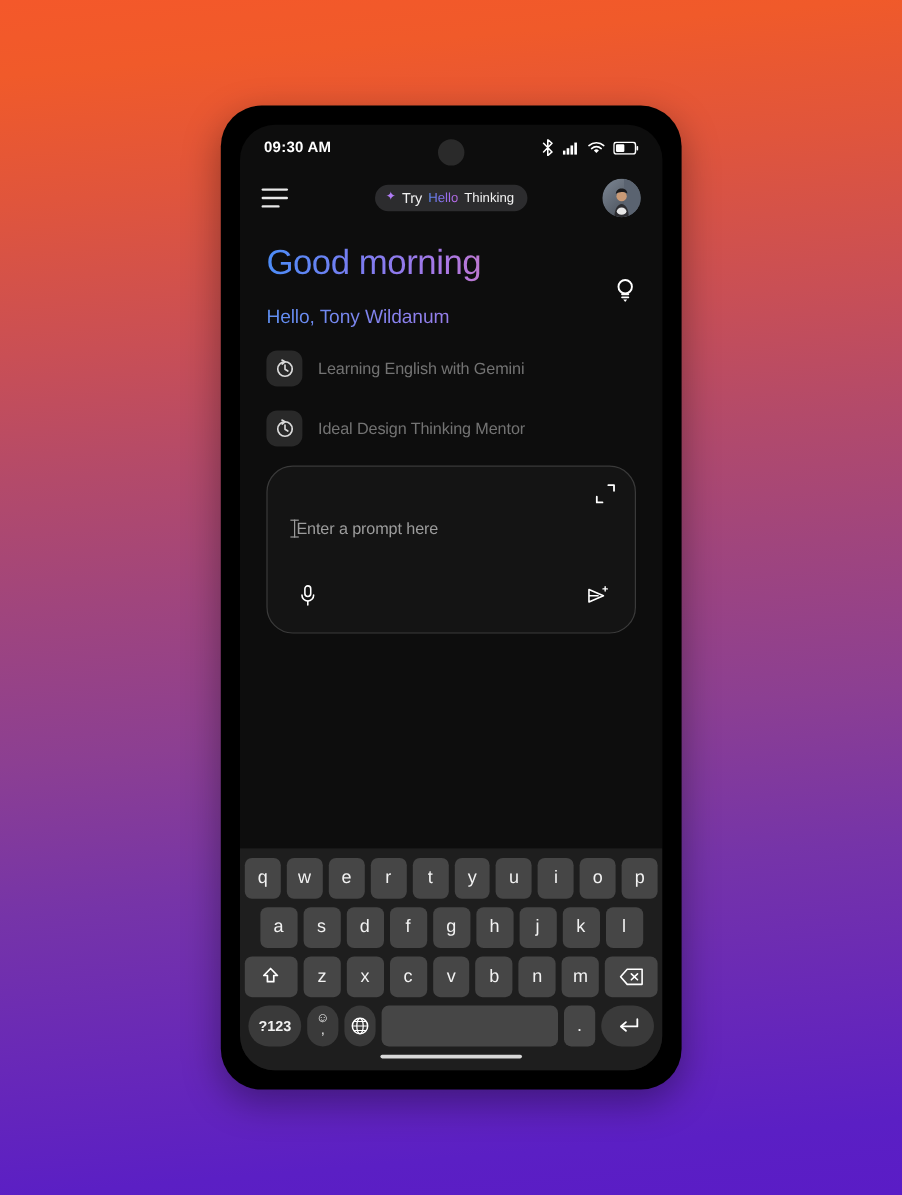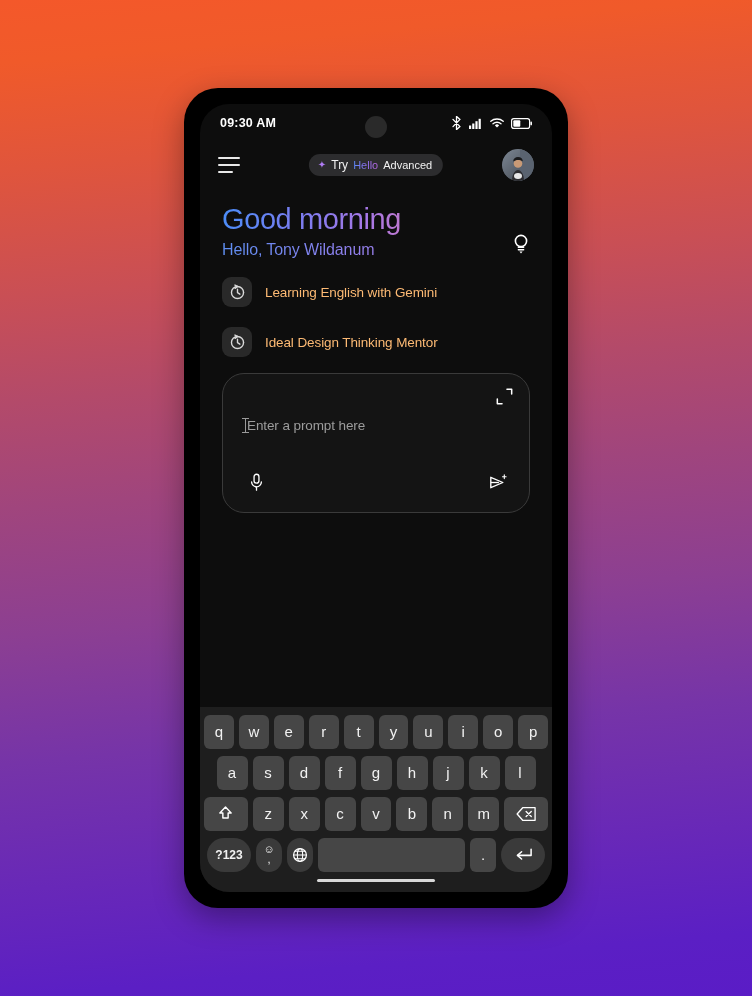--- a/index.html
+++ b/index.html
@@ -77,30 +77,30 @@
   .avatar {
     margin-left:auto; width:32px; height:32px; border-radius:50%;
     overflow:hidden; position:relative; cursor:pointer;
     background:#4A5058;
   }
   .avatar svg { display:block; width:100%; height:100%; }
 
   
   .content { flex:1 1 auto; padding:0 22px; position:relative; overflow:hidden; }
 
-  .greet-row { display:flex; align-items:flex-end; margin-top:14px; }
+  .greet-row { display:flex; align-items:center; margin-top:14px; }
   .greet-block { flex:1 1 auto; }
   .greeting {
     font-size:29px; font-weight:400; letter-spacing:-.4px; line-height:1.18;
     background:linear-gradient(95deg,#4B8DF8 0%,#7B7CF0 28%,#A878E6 52%,#C878C4 70%,#E07E86 86%,#EE8A6B 100%);
     -webkit-background-clip:text; background-clip:text; color:transparent;
     white-space:nowrap;
   }
   .subgreeting {
-    margin-top:5px; font-size:16px; letter-spacing:-.1px;
+    margin-top:20px; font-size:16px; letter-spacing:-.1px;
     background:linear-gradient(95deg,#5E8FF2 0%,#8A81EE 40%,#A97BE6 75%,#B47BE0 100%);
     -webkit-background-clip:text; background-clip:text; color:transparent;
     white-space:nowrap;
   }
   .bulb-btn { flex:0 0 auto; margin-top:12px; margin-left:8px; cursor:pointer; }
 
   .recent-row {
     display:flex; align-items:center; margin-top:26px; cursor:pointer;
   }
   .recent-label { color:#F2F2F2; font-size:16px; font-weight:bold; letter-spacing:-.1px; }
@@ -108,21 +108,21 @@
 
   .history-list { margin-top:12px; }
   .history-item {
     display:flex; align-items:center; gap:13px;
     height:42px; margin-bottom:8px; cursor:pointer;
   }
   .hist-icon {
     flex:0 0 auto; width:30px; height:30px; border-radius:9px;
     background:#292929; display:flex; align-items:center; justify-content:center;
   }
-  .hist-label { color:#fdba74; font-size:13.5px; letter-spacing:-.1px; }
+  .hist-label { color:#737373; font-size:13.5px; letter-spacing:-.1px; }
 
   
   .prompt-box {
     margin-top:10px; height:140px;
     border:1px solid #3A3A3A; border-radius:22px;
     background:#141414; position:relative; cursor:text;
   }
   .expand-btn { position:absolute; top:14px; right:16px; cursor:pointer; }
   .prompt-placeholder-row {
     position:absolute; top:44px; left:22px;
@@ -210,21 +210,21 @@
     <div class="appbar">
       <div class="menu-btn">
         <span></span>
           <span></span>
           <span></span>
       </div>
       <div class="pill">
         <span class="sparkle">✦</span>
         <span class="try">Try</span>
         <span class="gemini">Hello</span>
-        <span class="advanced">Advanced</span>
+        <span class="advanced">Thinking</span>
       </div>
       <div class="avatar">
         <svg viewBox="0 0 32 32">
           <defs>
             <clipPath id="avclip">
                 <circle cx="16" cy="16" r="16"></circle>
               </clipPath>
             <linearGradient id="avbg" x1="0" y1="0" x2="1" y2="1">
               <stop offset="0" stop-color="#7D8794"></stop>
                 <stop offset="1" stop-color="#3D434C"></stop>

